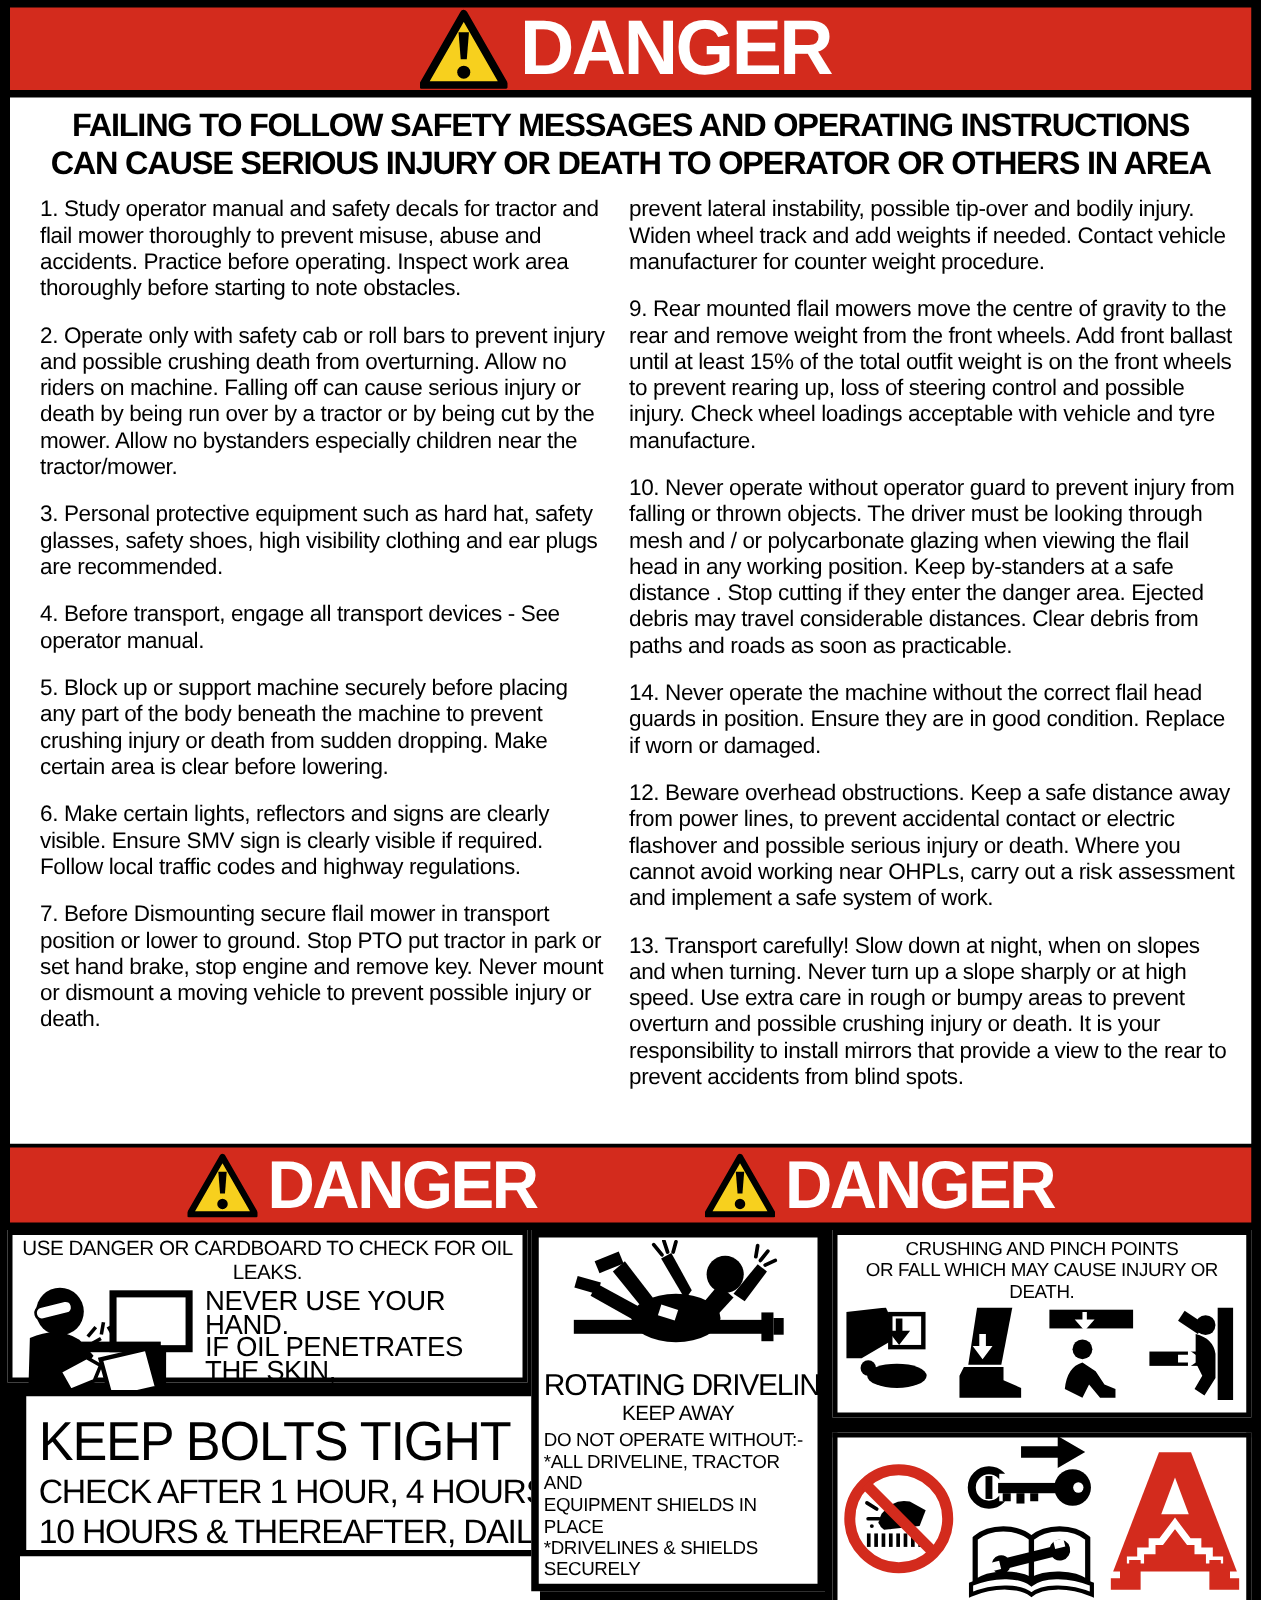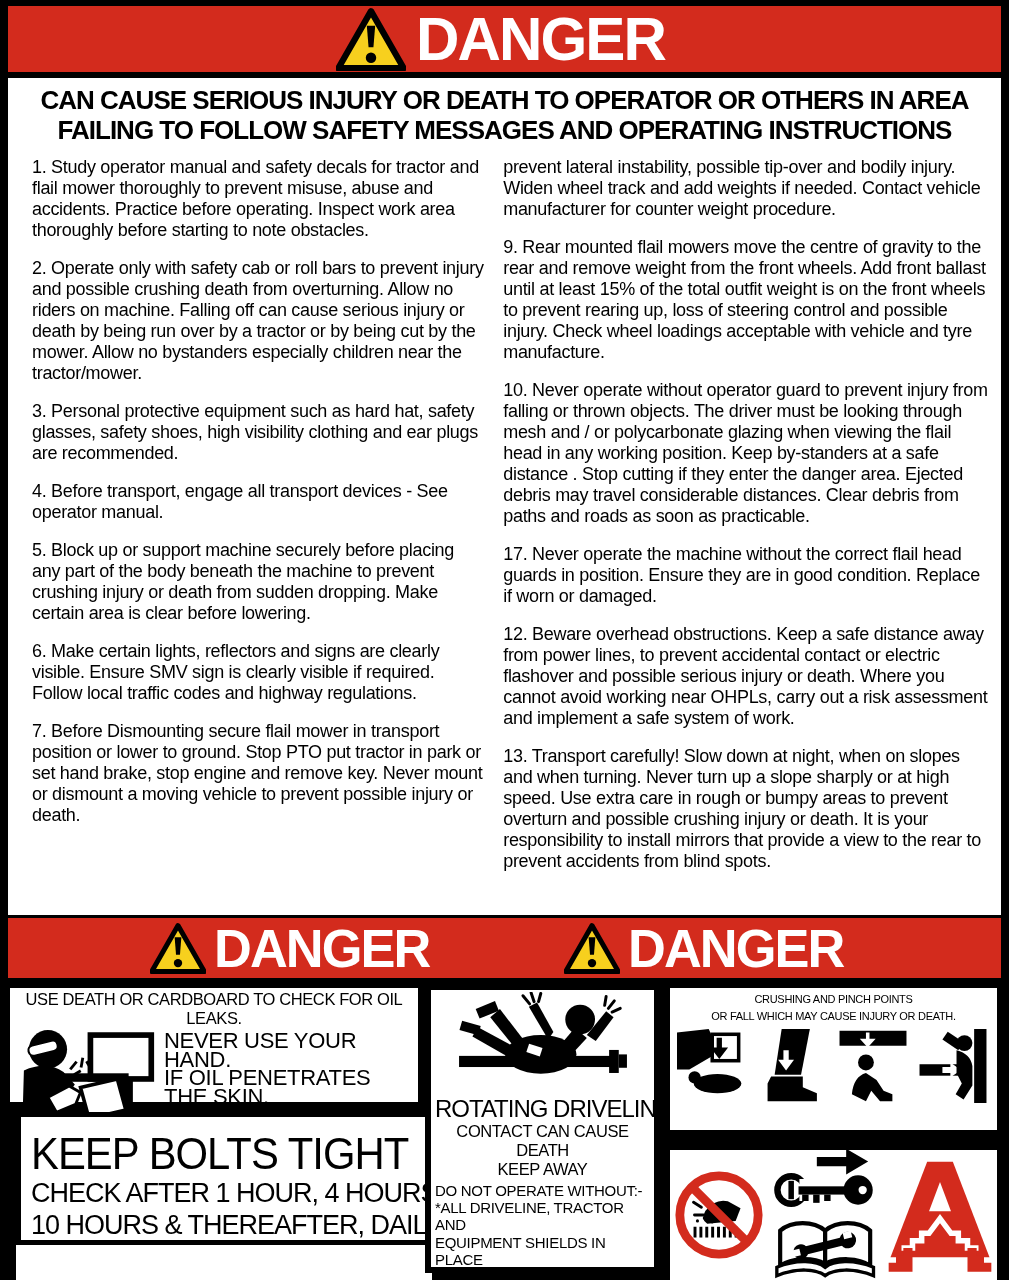--- a/index.html
+++ b/index.html
@@ -37,21 +37,21 @@
   .bolts-box{border:5px solid #000;box-sizing:border-box;width:416px;height:133px;padding:14px 0 0 10px;}
   .bolts-title{font-size:44px;line-height:46px;letter-spacing:-1px;white-space:nowrap;
                transform:scaleX(.95);transform-origin:left center;}
   .bolts-sub{font-size:27px;line-height:32px;letter-spacing:-1px;white-space:nowrap;}
   .drv-panel{left:425px;top:984px;width:235px;height:289px;border-width:6px;padding:0 4px;}
   .drv-pict{width:214px;height:104px;display:block;margin:2px auto 0 auto;}
   .drv-title{font-size:24px;line-height:26px;letter-spacing:-1px;text-align:center;white-space:nowrap;}
   .drv-sub{font-size:16.5px;line-height:19px;text-align:center;letter-spacing:-.4px;}
   .drv-lines{font-size:15px;line-height:17.2px;letter-spacing:-.3px;padding-top:3px;}
   .crush-panel{left:666px;top:984px;width:335px;height:150px;padding:3px 2px;}
-  .crush-title{font-size:11px;line-height:17px;text-align:center;letter-spacing:-.3px;}
+  .crush-title{font-size:15px;line-height:17px;text-align:center;letter-spacing:-.3px;}
   .crush-row{display:flex;justify-content:space-evenly;align-items:center;margin-top:4px;}
   .crush-icon{width:74px;height:74px;}
   .icons-panel{left:666px;top:1146px;width:335px;height:134px;border-bottom:0;
                display:flex;align-items:center;justify-content:space-evenly;}
   .keybook{display:flex;flex-direction:column;align-items:center;gap:2px;}
 </style>
 </head>
 <body>
 
 <div class="label">
@@ -60,38 +60,38 @@
     <svg class="tri-top" viewBox="0 0 100 92">
       <path d="M50 6 97 88 3 88Z" fill="#f7d01e" stroke="#000" stroke-width="9" stroke-linejoin="round"></path>
       <path d="M44 27h12l-2.5 31h-7z" fill="#000"></path>
         <circle cx="50" cy="73" r="7.5" fill="#000"></circle>
     </svg>
     <span class="danger-word">DANGER</span>
   </div>
 
   <div class="white-area">
     <div class="hdr">
+      <div>FAILING TO FOLLOW SAFETY MESSAGES AND OPERATING INSTRUCTIONS</div>
       <div>CAN CAUSE SERIOUS INJURY OR DEATH TO OPERATOR OR OTHERS IN AREA</div>
-      <div>FAILING TO FOLLOW SAFETY MESSAGES AND OPERATING INSTRUCTIONS</div>
     </div>
     <div class="cols">
       <div class="col col-l">
         <p>1. Study operator manual and safety decals for tractor and flail mower thoroughly to prevent misuse, abuse and accidents. Practice before operating. Inspect work area thoroughly before starting to note obstacles.</p>
         <p>2. Operate only with safety cab or roll bars to prevent injury and possible crushing death from overturning. Allow no riders on machine. Falling off can cause serious injury or death by being run over by a tractor or by being cut by the mower. Allow no bystanders especially children near the tractor/mower.</p>
         <p>3. Personal protective equipment such as hard hat, safety glasses, safety shoes, high visibility clothing and ear plugs are recommended.</p>
         <p>4. Before transport, engage all transport devices - See operator manual.</p>
         <p>5. Block up or support machine securely before placing any part of the body beneath the machine to prevent crushing injury or death from sudden dropping. Make certain area is clear before lowering.</p>
         <p>6. Make certain lights, reflectors and signs are clearly visible. Ensure SMV sign is clearly visible if required. Follow local traffic codes and highway regulations.</p>
         <p>7. Before Dismounting secure flail mower in transport position or lower to ground. Stop PTO put tractor in park or set hand brake, stop engine and remove key. Never mount or dismount a moving vehicle to prevent possible injury or death.</p>
       </div>
       <div class="col col-r">
         <p>prevent lateral instability, possible tip-over and bodily injury. Widen wheel track and add weights if needed. Contact vehicle manufacturer for counter weight procedure.</p>
         <p>9. Rear mounted flail mowers move the centre of gravity to the rear and remove weight from the front wheels. Add front ballast until at least 15% of the total outfit weight is on the front wheels to prevent rearing up, loss of steering control and possible injury. Check wheel loadings acceptable with vehicle and tyre manufacture.</p>
         <p>10. Never operate without operator guard to prevent injury from falling or thrown objects. The driver must be looking through mesh and / or polycarbonate glazing when viewing the flail head in any working position. Keep by-standers at a safe distance . Stop cutting if they enter the danger area. Ejected debris may travel considerable distances. Clear debris from paths and roads as soon as practicable.</p>
-        <p>17. Never operate the machine without the correct flail head guards in position. Ensure they are in good condition. Replace if worn or damaged.</p>
+        <p>14. Never operate the machine without the correct flail head guards in position. Ensure they are in good condition. Replace if worn or damaged.</p>
         <p>12. Beware overhead obstructions. Keep a safe distance away from power lines, to prevent accidental contact or electric flashover and possible serious injury or death. Where you cannot avoid working near OHPLs, carry out a risk assessment and implement a safe system of work.</p>
         <p>13. Transport carefully! Slow down at night, when on slopes and when turning. Never turn up a slope sharply or at high speed. Use extra care in rough or bumpy areas to prevent overturn and possible crushing injury or death. It is your responsibility to install mirrors that provide a view to the rear to prevent accidents from blind spots.</p>
       </div>
     </div>
   </div>
 
   <div class="mid-banner">
     <div class="mid-group g1">
       <svg class="tri-mid" viewBox="0 0 100 92">
         <path d="M50 6 97 88 3 88Z" fill="#f7d01e" stroke="#000" stroke-width="9" stroke-linejoin="round"></path>
@@ -104,21 +104,21 @@
       <svg class="tri-mid" viewBox="0 0 100 92">
         <path d="M50 6 97 88 3 88Z" fill="#f7d01e" stroke="#000" stroke-width="9" stroke-linejoin="round"></path>
         <path d="M44 27h12l-2.5 31h-7z" fill="#000"></path>
           <circle cx="50" cy="73" r="7.5" fill="#000"></circle>
       </svg>
       <span class="danger-word">DANGER</span>
     </div>
   </div>
 
   <div class="panel oil-panel">
-    <div class="oil-title">USE DEATH OR CARDBOARD TO CHECK FOR OIL LEAKS.</div>
+    <div class="oil-title">USE DANGER OR CARDBOARD TO CHECK FOR OIL LEAKS.</div>
     <div class="oil-row">
       <svg class="oil-pict" viewBox="0 0 200 130">
         <rect x="102" y="10" width="86" height="62" fill="#fff" stroke="#000" stroke-width="8"></rect>
         <path d="M146 72 h16 v44 h-24 v-32 z" fill="#000"></path>
         <rect x="134" y="114" width="40" height="10" fill="#000"></rect>
         <rect x="52" y="64" width="104" height="12" fill="#000"></rect>
         <circle cx="42" cy="30" r="27" fill="#000"></circle>
         <rect x="14" y="21" width="42" height="15" rx="7" fill="#fff" stroke="#000" stroke-width="3" transform="rotate(-14 35 28)"></rect>
         <path d="M8 60 Q40 46 64 62 L80 80 70 94 80 106 62 130 H6 Z" fill="#000"></path>
         <path d="M42 98 l30 -16 16 9 -7 17 -27 11 z" fill="#fff" stroke="#000" stroke-width="4"></path>
@@ -169,21 +169,20 @@
           <path d="M103 13 l-4 -12"></path>
           <path d="M109 13 l3 -11"></path>
         <path d="M203 22 l8 -10"></path>
           <path d="M208 27 l11 -5"></path>
           <path d="M198 18 l2 -12"></path>
       </g>
       <path d="M174 58 L200 26 l10 8 -24 32 z" fill="#000"></path>
       <rect x="94" y="72" width="19" height="12" fill="#fff" transform="rotate(18 103 78)"></rect>
     </svg>
     <div class="drv-title">ROTATING DRIVELINE</div>
-    <div class="drv-sub">CONTACT CAN CAUSE DEATH</div>
     <div class="drv-sub">KEEP AWAY</div>
     <div class="drv-lines">
       <div>DO NOT OPERATE WITHOUT:-</div>
       <div>*ALL DRIVELINE, TRACTOR AND</div>
       <div>EQUIPMENT SHIELDS IN PLACE</div>
       <div>*DRIVELINES &amp; SHIELDS SECURELY</div>
 
     </div>
   </div>
 

